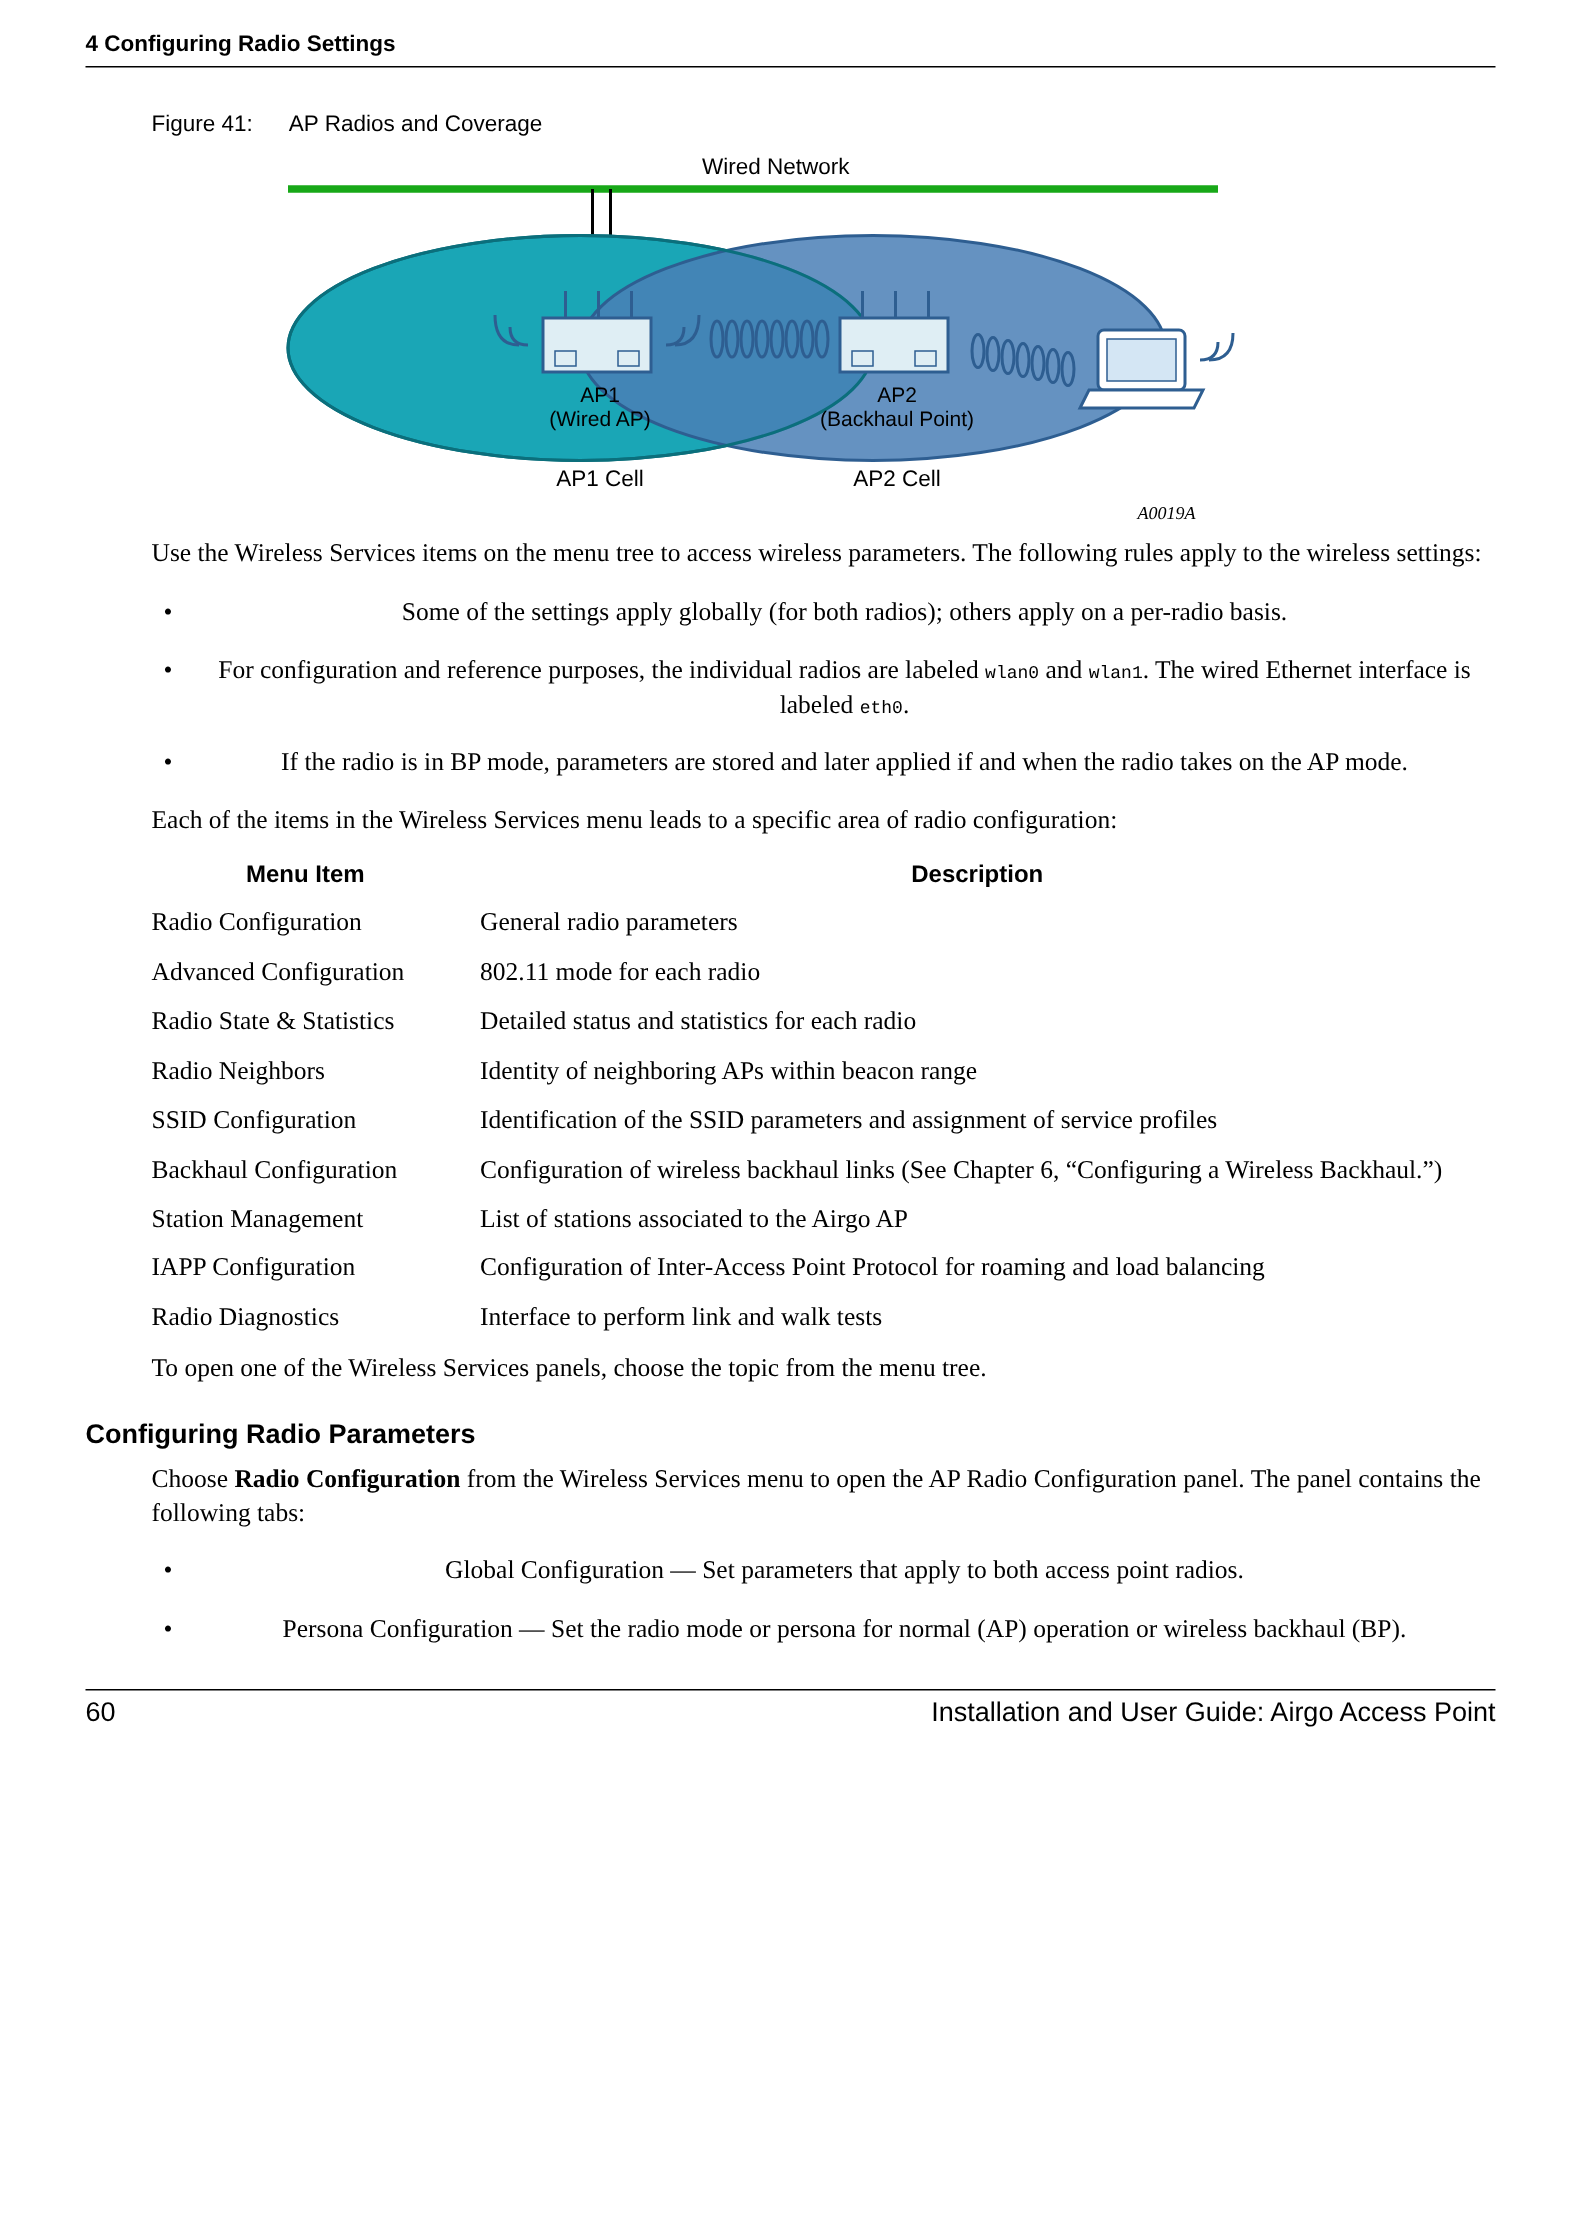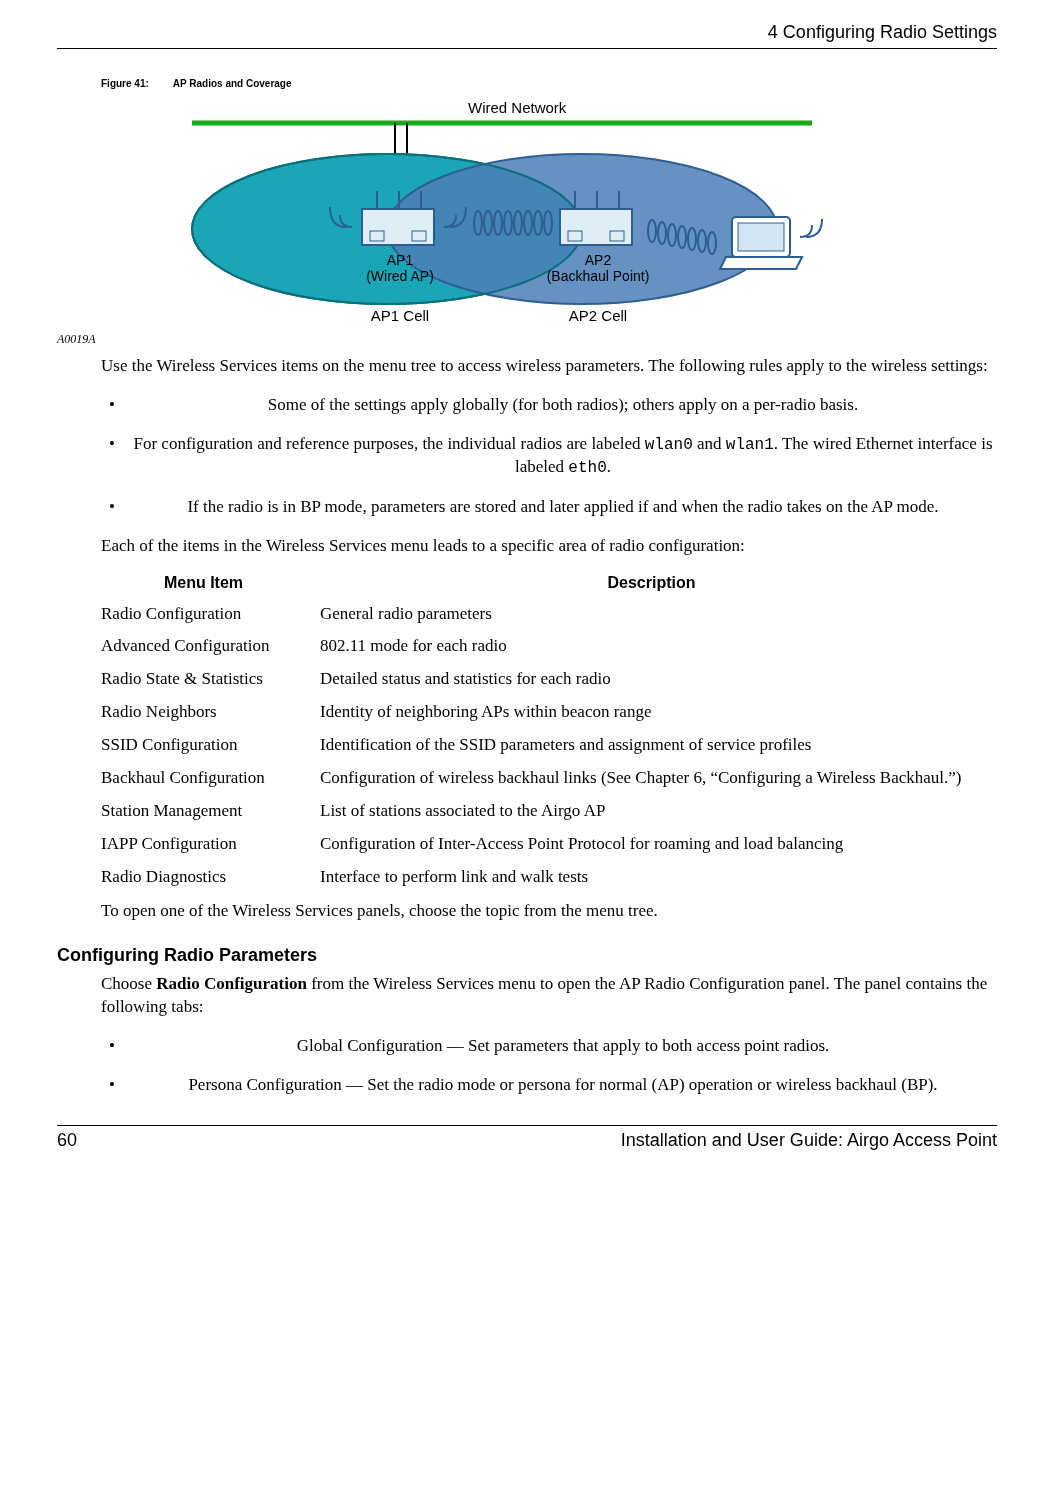--- a/index.html
+++ b/index.html
@@ -11,47 +11,48 @@
     color: #000;
     background: #fff;
     width: 1053px;
   }
   .page {
     padding: 20px 56px 24px 57px;
     box-sizing: border-box;
   }
   .header-row {
     display: flex;
-    justify-content: flex-end;
-    font-family: Arial, Helvetica, sans-serif;
-    font-size: 18px;
+    justify-content: flex-start;
+    font-family: Arial, Helvetica, sans-serif;
+    font-size: 15px;
     padding-bottom: 4px;
+    font-weight: bold;
   }
   .header-rule {
     border: none;
     border-top: 1px solid #000;
     margin: 0 0 28px 0;
   }
   .figure-caption {
     font-family: Arial, Helvetica, sans-serif;
-    font-size: 10px;
-    font-weight: bold;
+    font-size: 15px;
+    font-weight: normal;
     margin: 6px 0 8px 44px;
   }
   .figure-caption .sep { display:inline-block; width: 24px; }
   .figure-area {
     margin-left: 95px;
     margin-bottom: 4px;
   }
   .figure-area svg { display:block; }
   .fig-code {
     font-family: "Times New Roman", serif;
     font-style: italic;
     font-size: 12px;
-    text-align: left;
+    text-align: right;
     margin-right: 200px;
     margin-top: -12px;
     margin-bottom: 8px;
   }
   .body-text {
     margin-left: 44px;
   }
   .para {
     margin: 6px 0 6px 0;
   }
@@ -65,21 +66,21 @@
     margin: 16px 0;
     padding-left: 6px;
     text-align: center;
   }
   ul.bullets li::before {
     content: "•";
     position: absolute;
     left: -14px;
     top: 0;
   }
-  .mono { font-family: "Courier New", Courier, monospace; font-size: 16px; }
+  .mono { font-family: "Courier New", Courier, monospace; font-size: 12px; }
   table.menu {
     border-collapse: collapse;
     margin: 10px 0 6px -4px;
     width: 100%;
   }
   table.menu th {
     font-family: Arial, Helvetica, sans-serif;
     font-size: 16px;
     font-weight: bold;
     text-align: center;

